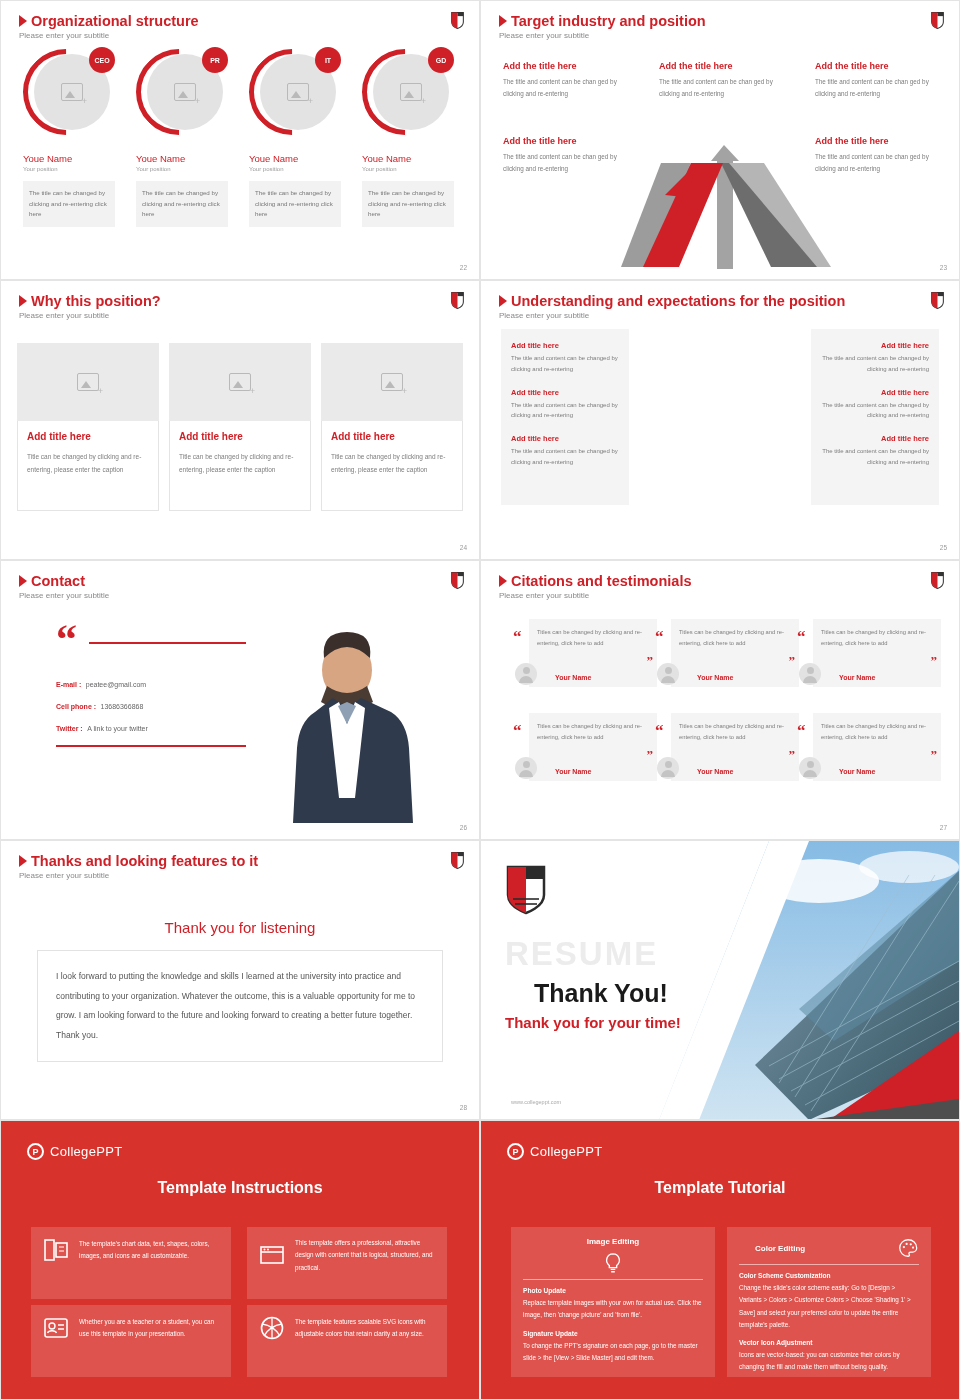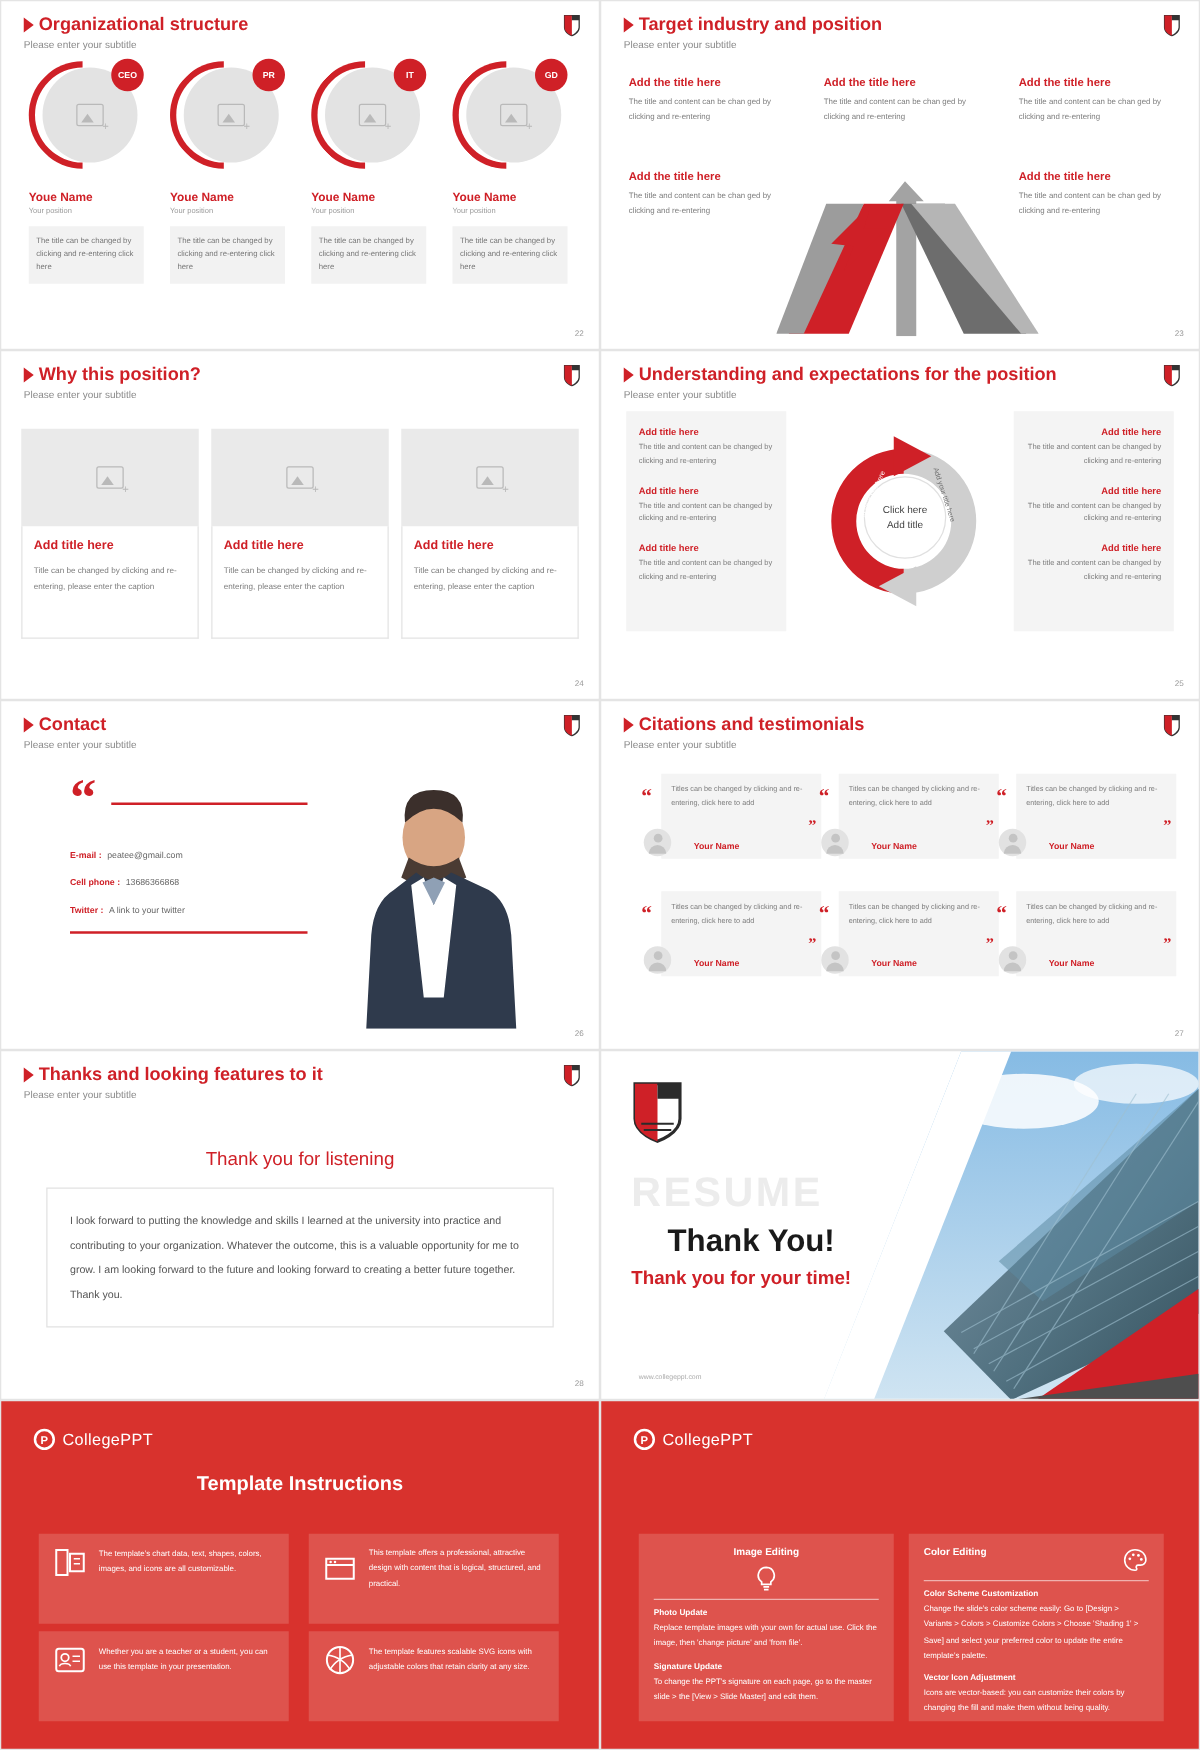--- a/index.html
+++ b/index.html
@@ -51,21 +51,21 @@
   .org-circ .inner {
     position: absolute; left: 11px; top: 5px; width: 76px; height: 76px;
     border-radius: 50%; background: #e3e3e3;
     display: flex; align-items: center; justify-content: center;
   }
   .org-badge {
     position: absolute; right: -6px; top: -2px; width: 26px; height: 26px; border-radius: 50%;
     background: #cf2027; color: #fff; font-size: 7px; font-weight: bold;
     display: flex; align-items: center; justify-content: center;
   }
-  .org-name { color: #cf2027; font-size: 9.5px; font-weight: bold; margin-top: 18px; }
+  .org-name { color: #cf2027; font-size: 9.5px; font-weight: normal; margin-top: 18px; }
   .org-pos { color: #9a9a9a; font-size: 6px; margin-top: 2px; }
   .org-desc {
     margin-top: 9px; background: #f2f2f2; padding: 7px 6px; font-size: 6.2px;
     color: #777; line-height: 1.7; height: 46px;
   }
   .img-ph {
     width: 22px; height: 18px; border: 1.4px solid #b9b9b9; border-radius: 2px;
     position: relative;
   }
   .img-ph::before {
@@ -330,34 +330,20 @@
       <div class="un-item">
         <div class="un-t">Add title here</div>
         <div class="un-b">The title and content can be changed by clicking and re-entering</div>
       </div>
       <div class="un-item">
         <div class="un-t">Add title here</div>
         <div class="un-b">The title and content can be changed by clicking and re-entering</div>
       </div>
     </div>
 
-    <div class="un-center">
-      <svg viewBox="0 0 140 148" style="width:140px;height:148px;">
-        <path d="M70 16 A58 58 0 0 1 70 132 L70 112 A38 38 0 0 0 70 36 Z" fill="#cfcfcf"></path>
-        <path d="M70 16 A58 58 0 0 0 70 132 L70 112 A38 38 0 0 1 70 36 Z" fill="#cf2027"></path>
-        <path d="M62 6 L92 22 L62 38 Z" fill="#cf2027"></path>
-        <path d="M80 142 L50 126 L80 110 Z" fill="#cfcfcf"></path>
-      </svg>
-      <div class="un-cc">
-        <span>Click here</span>
-        <span>Add title</span>
-      </div>
-      <div style="position:absolute;left:22px;top:52px;transform:rotate(-65deg);font-size:5.6px;color:#fff;">Add your title here</div>
-      <div style="position:absolute;right:16px;top:50px;transform:rotate(72deg);font-size:5.6px;color:#6f6f6f;">Add your title here</div>
-    </div>
     <div class="pg-num">25</div>
   </div>
 
   <div class="slide">
     <div class="sl-head">
       <span class="bar"></span><span class="sl-title">Contact</span>
       <div class="sl-sub">Please enter your subtitle</div>
     </div>
     <svg class="shield" viewBox="0 0 20 26">
       <path d="M2 2h16v13c0 6-8 9-8 9s-8-3-8-9V2z" fill="#fff" stroke="#333" stroke-width="1.4"></path>
@@ -569,38 +555,39 @@
         <div class="r-txt" style="flex:1;">The template features scalable SVG icons with adjustable colors that retain clarity at any size.</div>
       </div>
     </div>
   </div>
 
   <div class="slide red">
     <div class="cp-logo">
       <div class="ring2">P</div>
       <div class="cp-name">CollegePPT</div>
     </div>
+    <div class="red-title">Template Tutorial</div>
 
     <div class="r-card" style="left:30px; top:106px; width:204px; height:150px;">
       <div style="display:flex;justify-content:space-between;align-items:center;flex-direction:column;">
         <div class="r-h">Image Editing</div>
         <svg width="22" height="22" viewBox="0 0 24 24">
           <path d="M12 2a7 7 0 0 0-4 12.7V17h8v-2.3A7 7 0 0 0 12 2z" fill="none" stroke="#fff" stroke-width="1.5"></path>
           <path d="M9.5 19h5M10 21.5h4" stroke="#fff" stroke-width="1.5"></path>
         </svg>
       </div>
       <div class="hr-w"></div>
       <div class="r-sh">Photo Update</div>
       <div class="r-txt" style="margin-bottom:8px;">Replace template images with your own for actual use. Click the image, then 'change picture' and 'from file'.</div>
       <div class="r-sh">Signature Update</div>
       <div class="r-txt">To change the PPT's signature on each page, go to the master slide &gt; the [View &gt; Slide Master] and edit them.</div>
     </div>
 
     <div class="r-card" style="left:246px; top:106px; width:204px; height:150px;">
-      <div style="display:flex;justify-content:space-between;align-items:flex-start;">
+      <div style="display:flex;justify-content:space-between;align-items:flex-end;margin-left:16px;">
         <div class="r-h">Color Editing</div>
         <svg width="22" height="22" viewBox="0 0 24 24">
           <path d="M12 3a9 9 0 1 0 0 18c1.5 0 2-1 1.3-2-.8-1.2 0-2.5 1.5-2.5H17a4.5 4.5 0 0 0 4.5-4.5C21.5 6.6 17.3 3 12 3z" fill="none" stroke="#fff" stroke-width="1.4"></path>
           <circle cx="7.5" cy="11" r="1.2" fill="#fff"></circle>
             <circle cx="10.5" cy="7.5" r="1.2" fill="#fff"></circle>
           <circle cx="15" cy="8" r="1.2" fill="#fff"></circle>
             <circle cx="17.5" cy="11.5" r="1.2" fill="#fff"></circle>
         </svg>
       </div>
       <div class="hr-w"></div>

